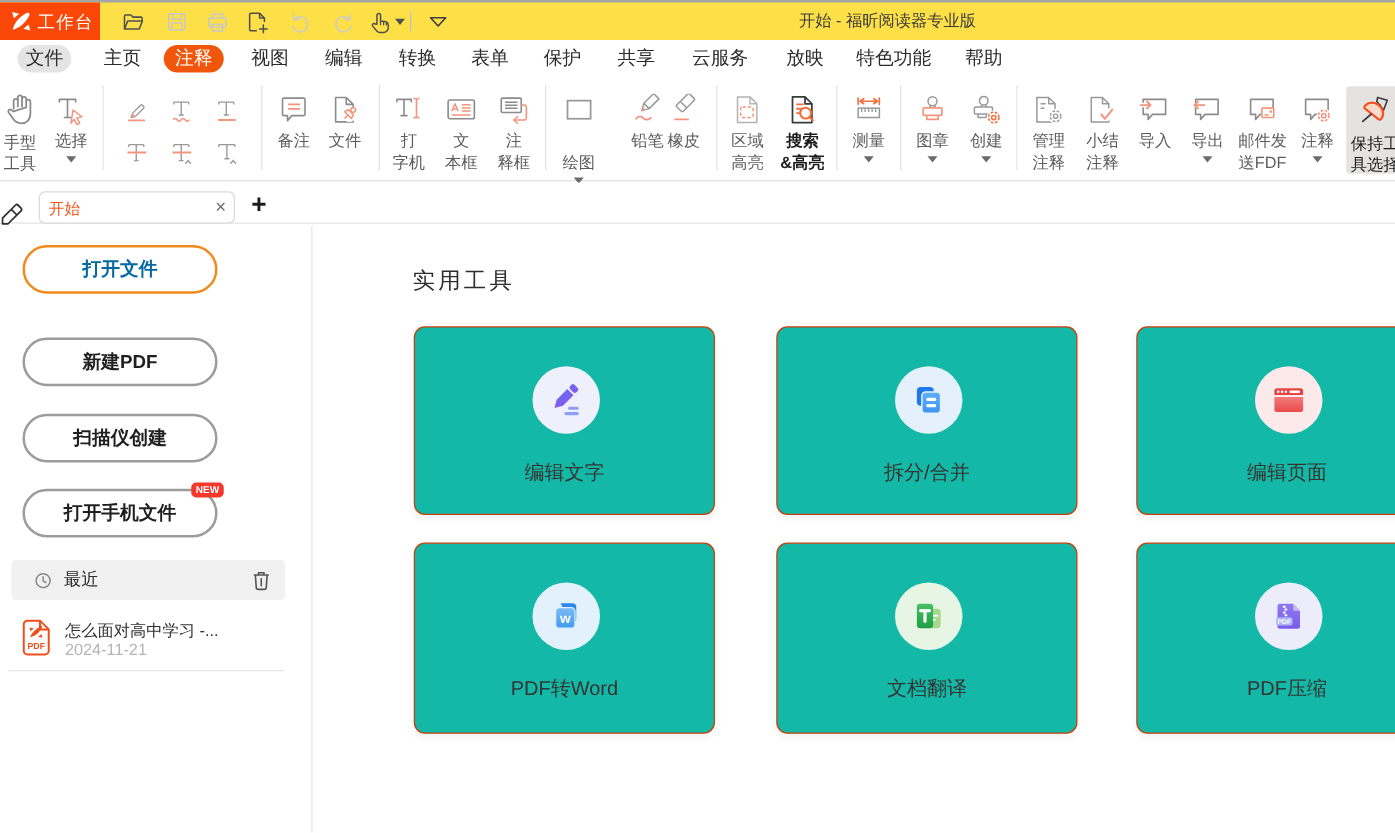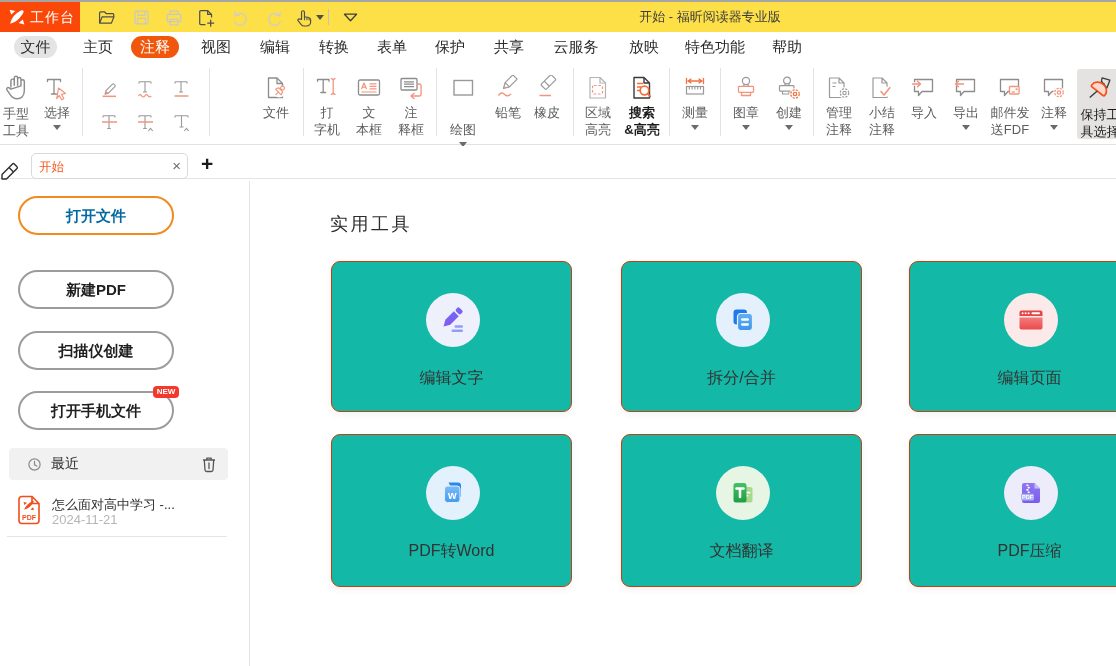--- a/index.html
+++ b/index.html
@@ -169,20 +169,27 @@
   <svg class="gridic" style="left:136px;top:51px" width="19" height="19" viewBox="0 0 19 19" fill="none">
     <path d="M3,2.7 h12 M3,2.7 v1.8 M15,2.7 v1.8 M9,2.7 V15.5 M7.2,15.5 h3.6" stroke="#999" stroke-width="1.1"></path>
     <path d="M2,9 h15" stroke="#f4947c" stroke-width="1.5"></path>
     <path d="M12.3,18 l2.2,-2.6 2.2,2.6" stroke="#999" stroke-width="1.1" fill="none"></path>
   </svg>
   <svg class="gridic" style="left:172px;top:51px" width="19" height="19" viewBox="0 0 19 19" fill="none">
     <path d="M3,2.7 h13 M3,2.7 v1.8 M16,2.7 v1.8 M9.5,2.7 V14 M7.5,14 h4" stroke="#999" stroke-width="1.1"></path>
     <path d="M12.3,18 l2.2,-2.6 2.2,2.6" stroke="#999" stroke-width="1.1" fill="none"></path>
   </svg>
 
+  <div class="rb" style="left:207px;width:56px">
+    <svg style="margin-top:13px" width="24" height="26" viewBox="0 0 24 26" fill="none">
+      <path d="M3,4.5 a1,1 0 0 1 1,-1 h16 a1,1 0 0 1 1,1 V16.5 a1,1 0 0 1 -1,1 H10.5 L7,21.5 V17.5 H4 a1,1 0 0 1 -1,-1 z" stroke="#8c8c8c" stroke-width="1.3" stroke-linejoin="round"></path>
+      <path d="M7.5,8.5 h9.5 M7.5,12 h9.5" stroke="#f4947c" stroke-width="1.4"></path>
+    </svg>
+    <div class="rlab">备注</div>
+  </div>
 
   <div class="rb" style="left:248px;width:56px">
     <svg style="margin-top:13px" width="24" height="26" viewBox="0 0 24 26" fill="none">
       <path d="M4.5,3 h8.5 l5.5,5.5 V22.5 H4.5 z" stroke="#8c8c8c" stroke-width="1.3" stroke-linejoin="round"></path>
       <path d="M13,3 V8.5 h5.5" stroke="#8c8c8c" stroke-width="1.3" stroke-linejoin="round"></path>
       <circle cx="15.5" cy="16.5" r="6" fill="#fff"></circle>
       <g transform="translate(15.5,16) rotate(45)" stroke="#f4947c" stroke-width="1.2" fill="none" stroke-linejoin="round">
         <circle cx="0" cy="-4.3" r="1.9"></circle>
         <path d="M-2.9,-1.7 h5.8 l1,3.2 h-7.8 z"></path>
         <path d="M0,1.5 V5.5"></path>
@@ -218,21 +225,21 @@
   </div>
 
   <div class="rb" style="left:435px;width:56px">
     <svg style="margin-top:16px" width="25" height="21" viewBox="0 0 25 21" fill="none">
       <rect x="3" y="2.5" width="18.5" height="14.5" stroke="#999" stroke-width="1.4"></rect>
     </svg>
     <div class="rlab" style="margin-top:22px">绘图</div>
     <div class="drop"></div>
   </div>
 
-  <div class="rb" style="left:480px;width:56px">
+  <div class="rb" style="left:490px;width:56px">
     <svg style="margin-top:13px" width="24" height="26" viewBox="0 0 24 26" fill="none">
       <g transform="rotate(45 13 8)" stroke="#999" stroke-width="1.2" stroke-linejoin="round">
         <path d="M10,-0.5 h6 V10.5 L13,15.8 10,10.5 z M10,10.5 h6"></path>
         <path d="M11.5,13.2 h3 L13,15.8 z" fill="#f4947c" stroke="none"></path>
       </g>
       <path d="M2.5,20.5 c2.2,-3.4 4.5,-2.9 6.2,-1 c1.7,1.9 4,1.7 6.3,-0.5" stroke="#f4947c" stroke-width="1.4"></path>
     </svg>
     <div class="rlab">铅笔</div>
   </div>
 

